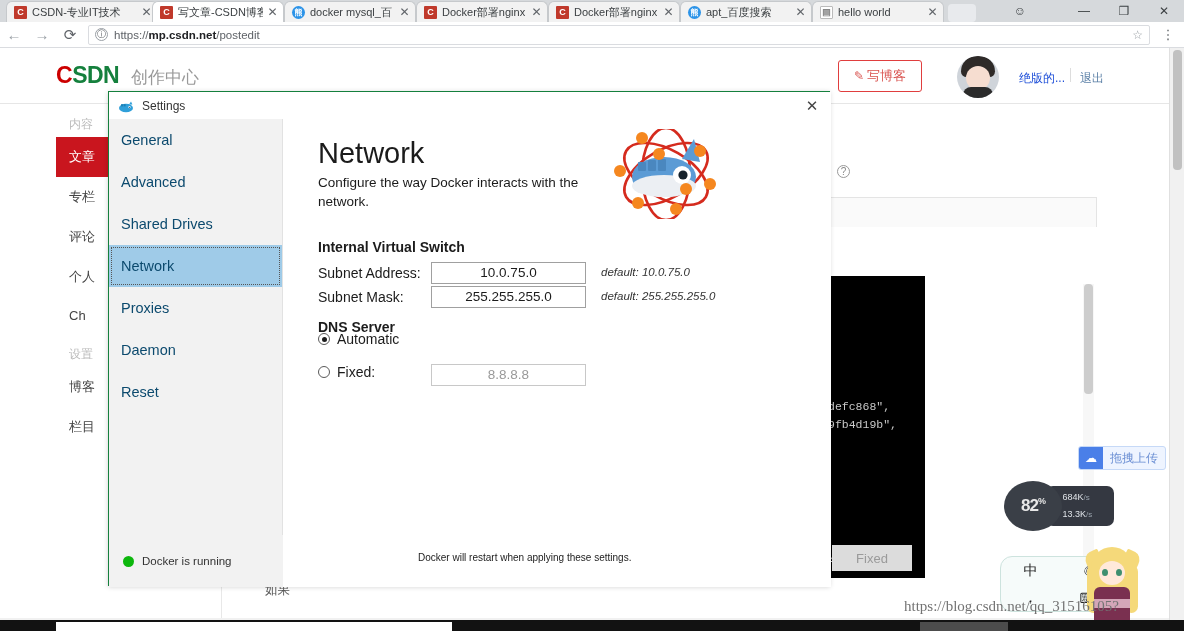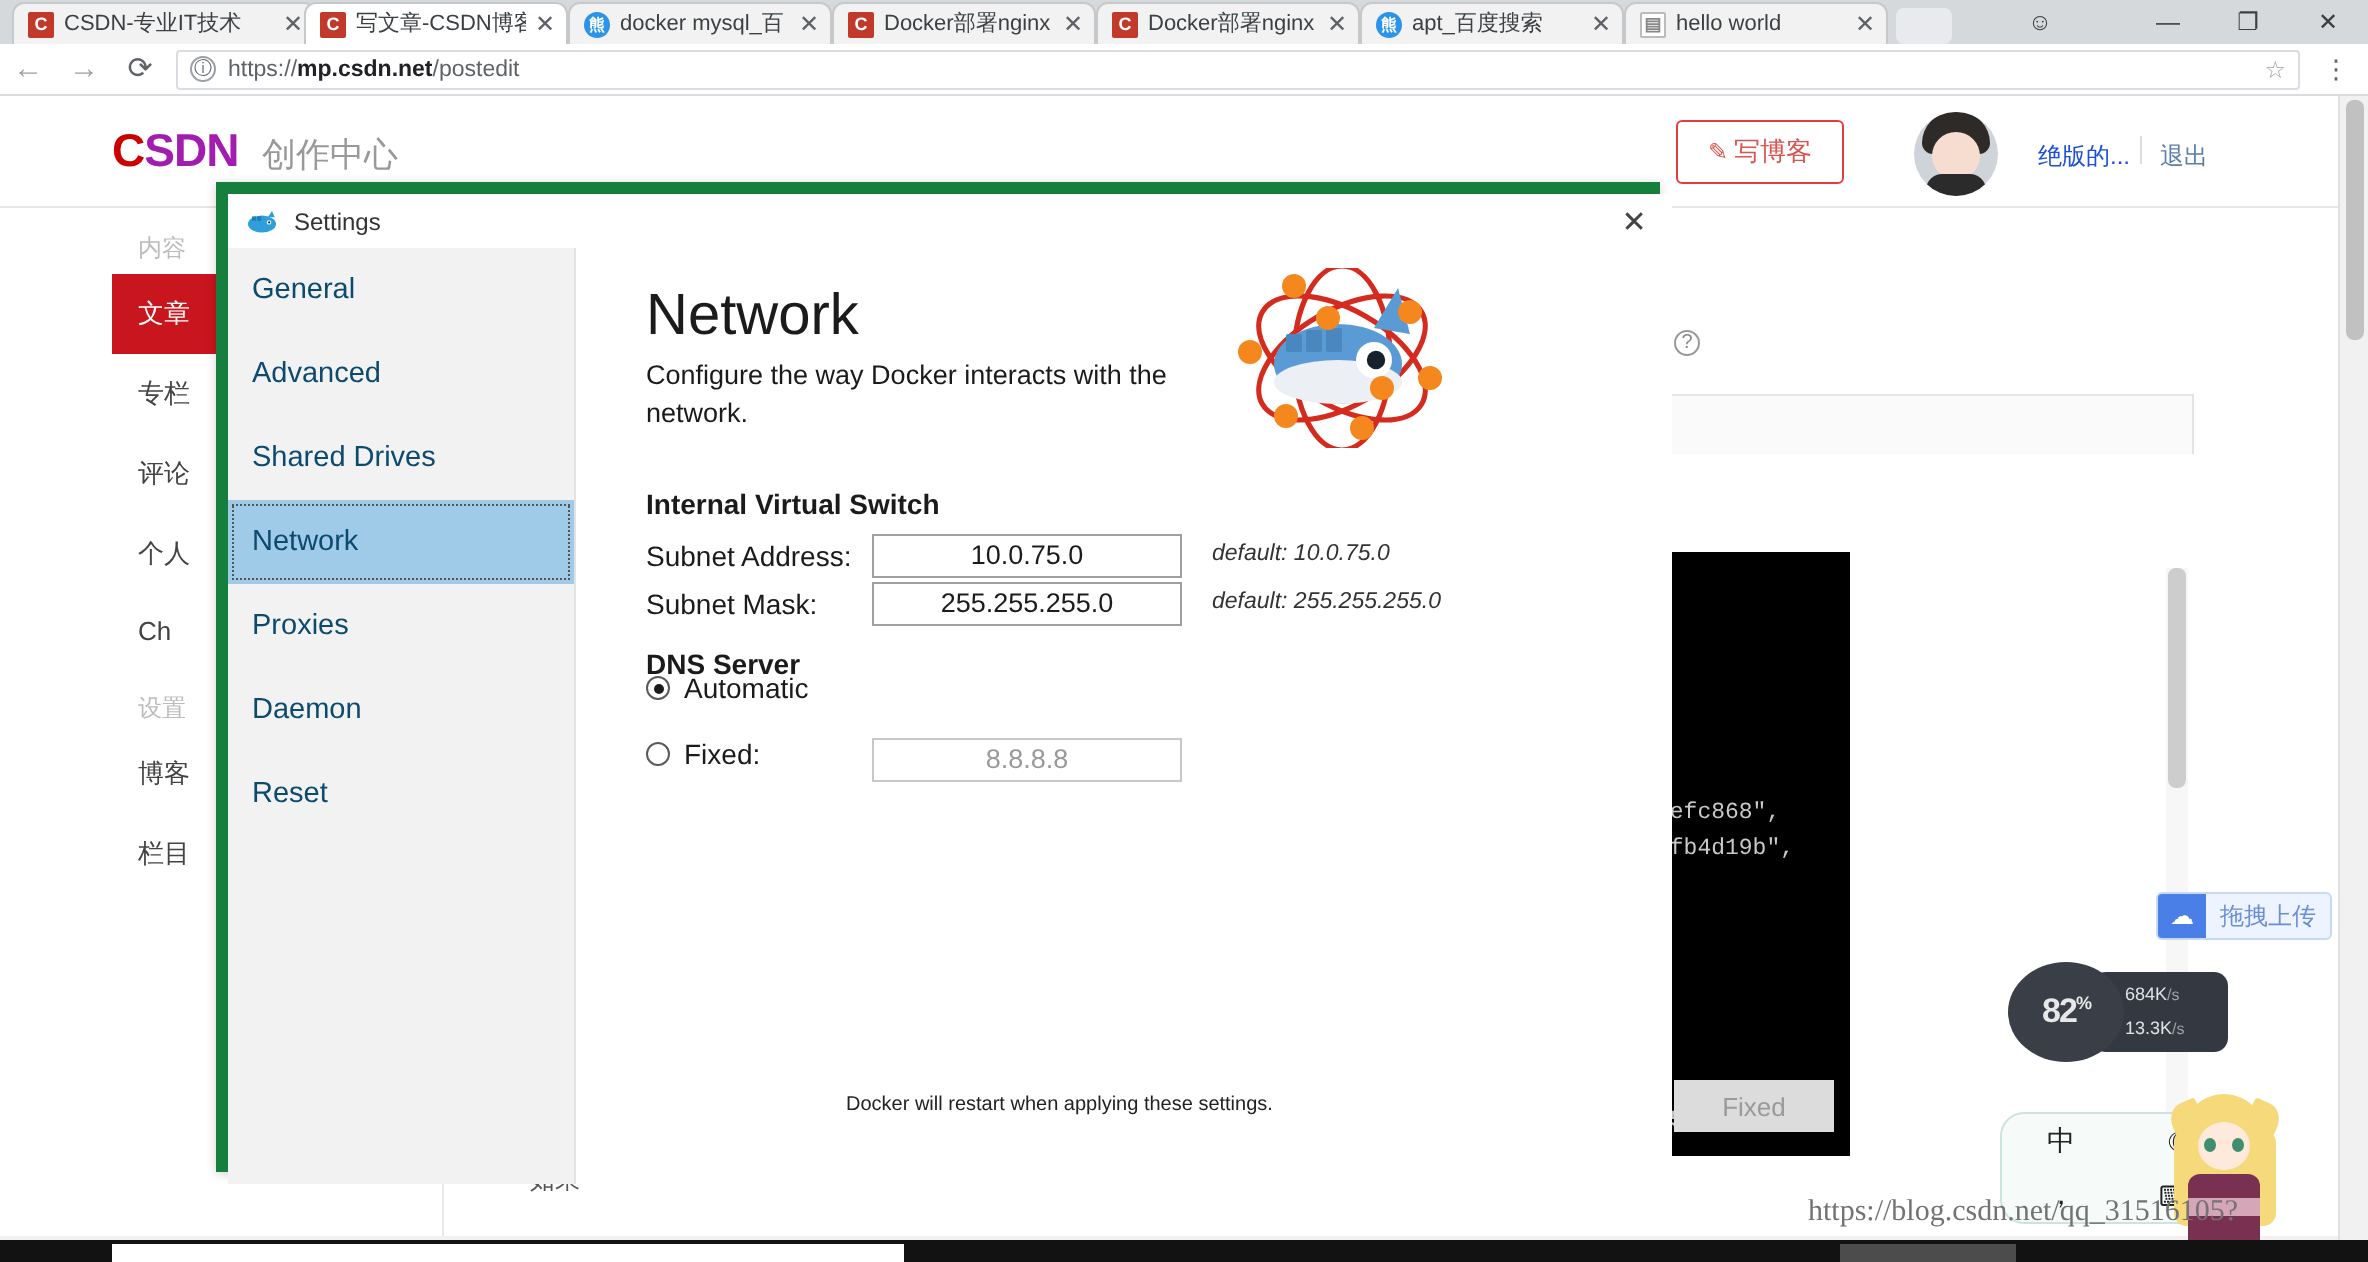--- a/index.html
+++ b/index.html
@@ -82,21 +82,21 @@
   .page { position: absolute; left: 0; top: 48px; width: 1184px; height: 583px; background: #fff; }
   .csdn-header {
     position: absolute; left: 0; top: 0; width: 1169px; height: 56px;
     background: #fff; border-bottom: 1px solid #e6e6e6;
   }
   .csdn-logo {
     position: absolute; left: 56px; top: 14px;
     font-size: 23px; font-weight: 800; letter-spacing: -0.5px;
   }
   .csdn-logo .c { color: #c00; }
-  .csdn-logo .sdn { color: #a21caf; margin-top: 46px; }
+  .csdn-logo .sdn { color: #15803d; margin-top: 46px; }
   .csdn-sub {
     position: absolute; left: 131px; top: 18px;
     font-size: 17px; color: #999;
   }
   .write-btn {
     position: absolute; left: 838px; top: 12px; width: 84px; height: 32px;
     border: 1px solid #e03e3e; border-radius: 3px;
     display: flex; align-items: center; justify-content: center;
     color: #d9534f; font-size: 13px; background: #fff;
   }
@@ -211,21 +211,21 @@
     position: absolute; left: 860px; top: 598px; font-size: 15px;
     color: #737373; font-family: "Liberation Serif", serif; white-space: nowrap; margin-left: 44px;
   }
   .taskbar { position: absolute; left: 0; top: 620px; width: 1184px; height: 11px; background: #121212; }
   .taskbar .tb1 { position: absolute; left: 56px; top: 2px; width: 396px; height: 9px; background: #ffffff; }
   .taskbar .tb2 { position: absolute; left: 920px; top: 2px; width: 88px; height: 9px; background: #4c4c4c; }
 
   
   .dialog {
     position: absolute; left: 108px; top: 91px; width: 722px; height: 495px;
-    background: #ffffff; border: 6px solid #15803d;
+    background: #ffffff; border: 1px solid #15803d;
     box-shadow: 0 1px 5px rgba(0,0,0,0.18);
   }
   .dlg-title {
     position: absolute; left: 0; top: 0; width: 722px; height: 27px;
     background: #ffffff; display: flex; align-items: center; padding-left: 9px;
   }
   .dlg-whale-sm { width: 17px; height: 13px; margin-right: 7px; position: relative; }
   .dlg-title-text { font-size: 12px; color: #333; }
   .dlg-close {
     position: absolute; right: 0; top: 0; width: 38px; height: 27px;
@@ -470,20 +470,24 @@
     </div>
 
     <div class="dlg-nav">
       <div class="nav-item">General</div>
       <div class="nav-item">Advanced</div>
       <div class="nav-item">Shared Drives</div>
       <div class="nav-item sel">Network</div>
       <div class="nav-item">Proxies</div>
       <div class="nav-item">Daemon</div>
       <div class="nav-item">Reset</div>
+      <div class="dlg-status">
+        <span class="dot"></span>
+        <span>Docker is running</span>
+      </div>
     </div>
 
     <div class="dlg-body">
       <div class="h1">Network</div>
       <div class="lead">Configure the way Docker interacts with the network.</div>
 
       <div class="whale-art">
         <svg width="104" height="90" viewBox="0 0 104 90">
           <g stroke="#d52b1e" stroke-width="2.6" fill="none">
             <ellipse cx="52" cy="45" rx="46" ry="24" transform="rotate(30 52 45)"></ellipse>

